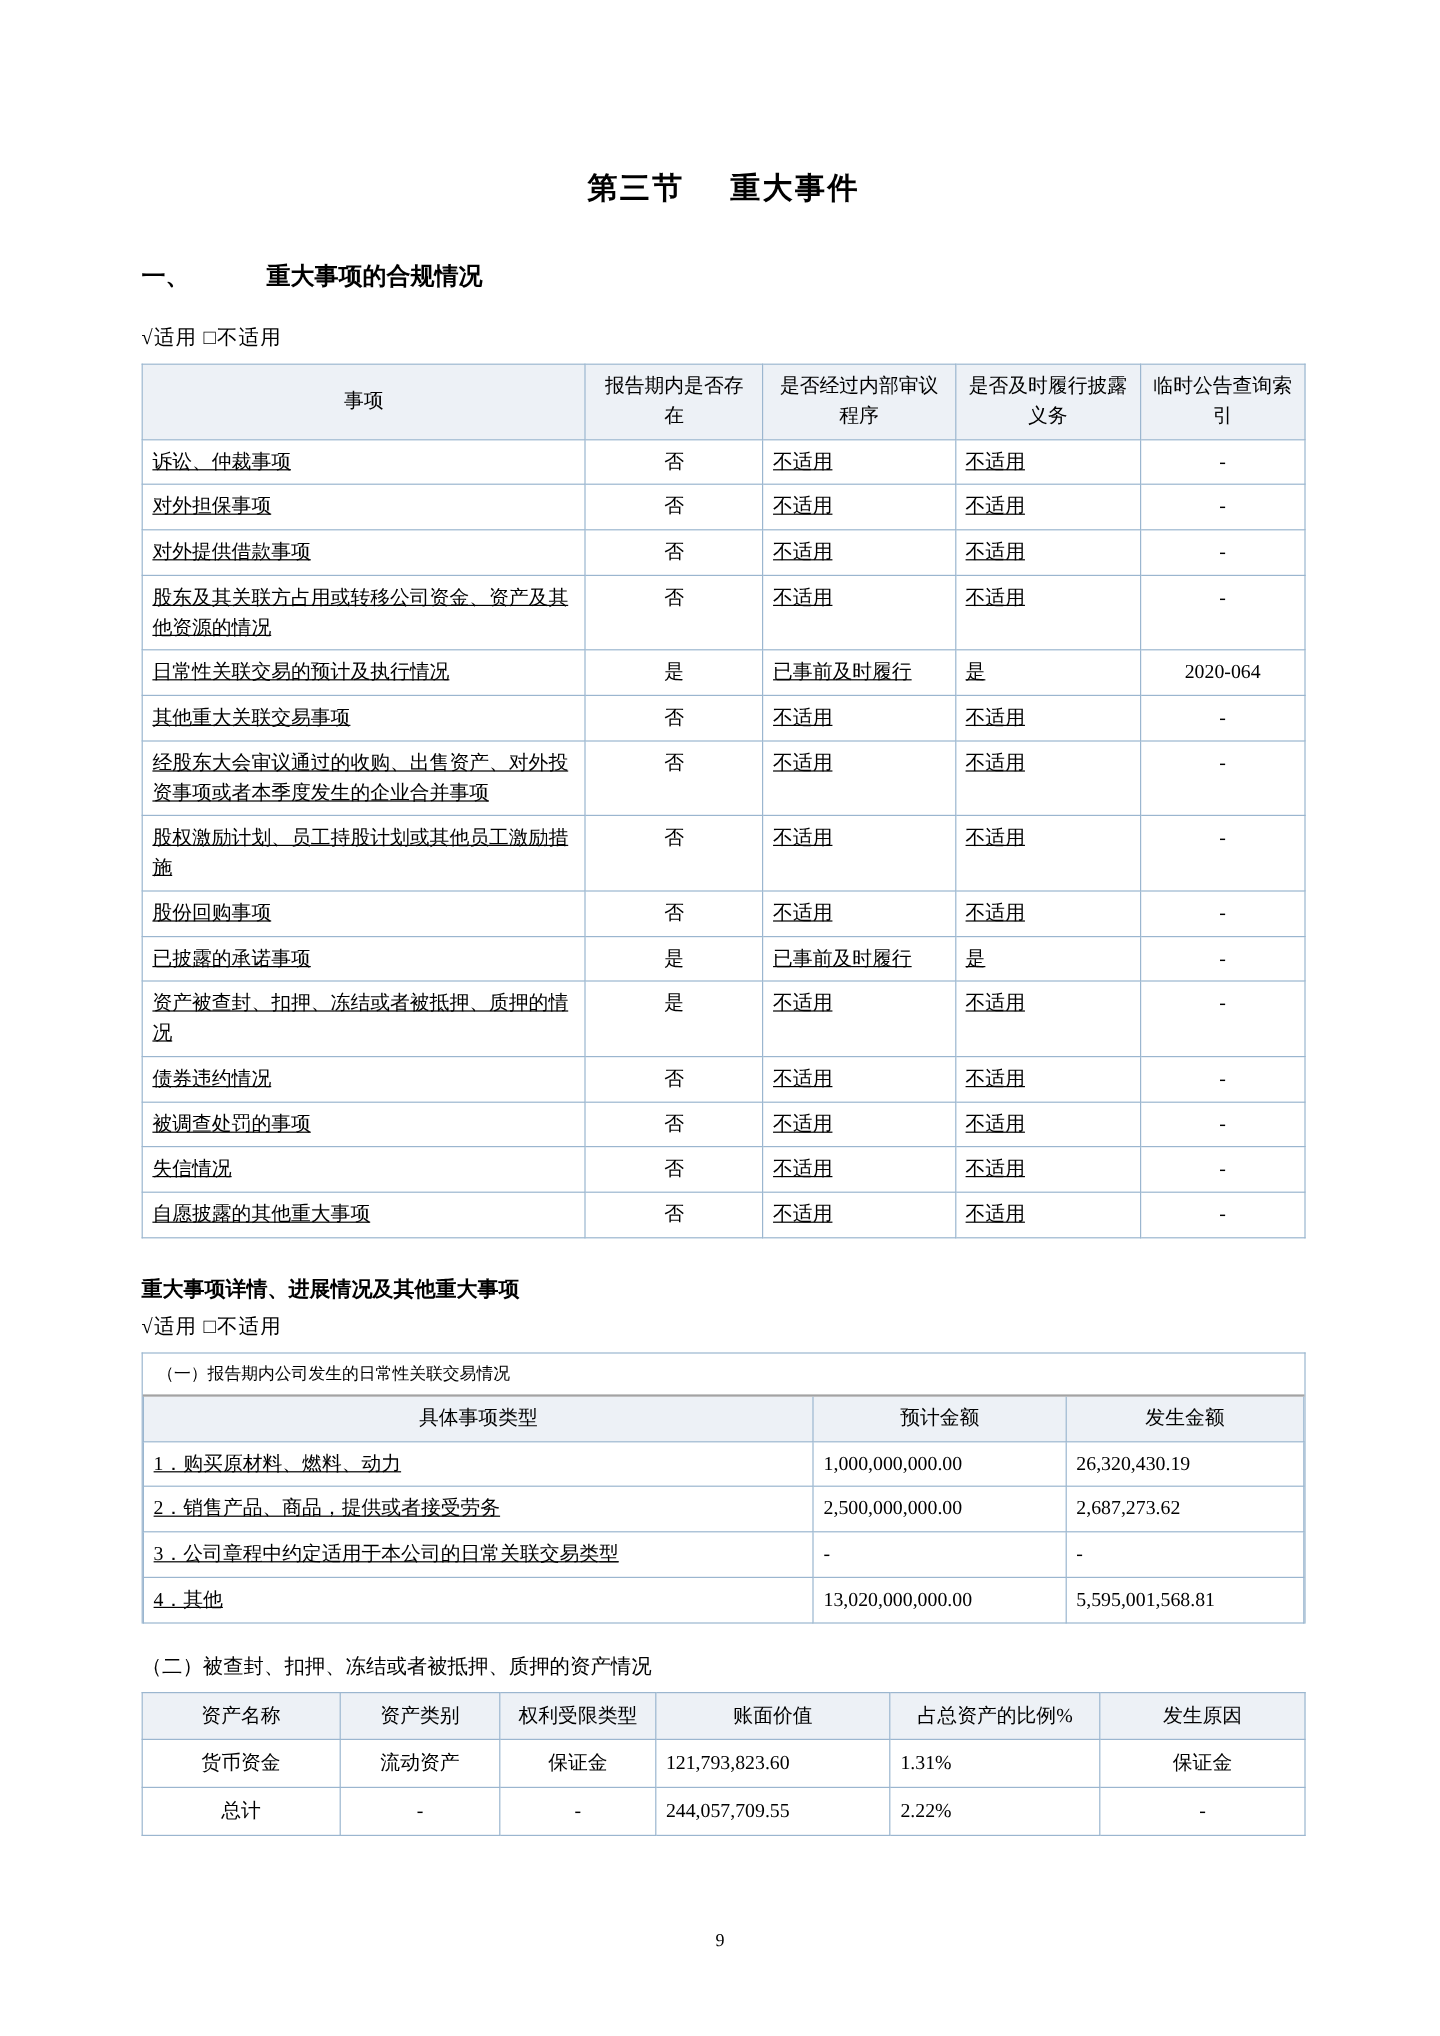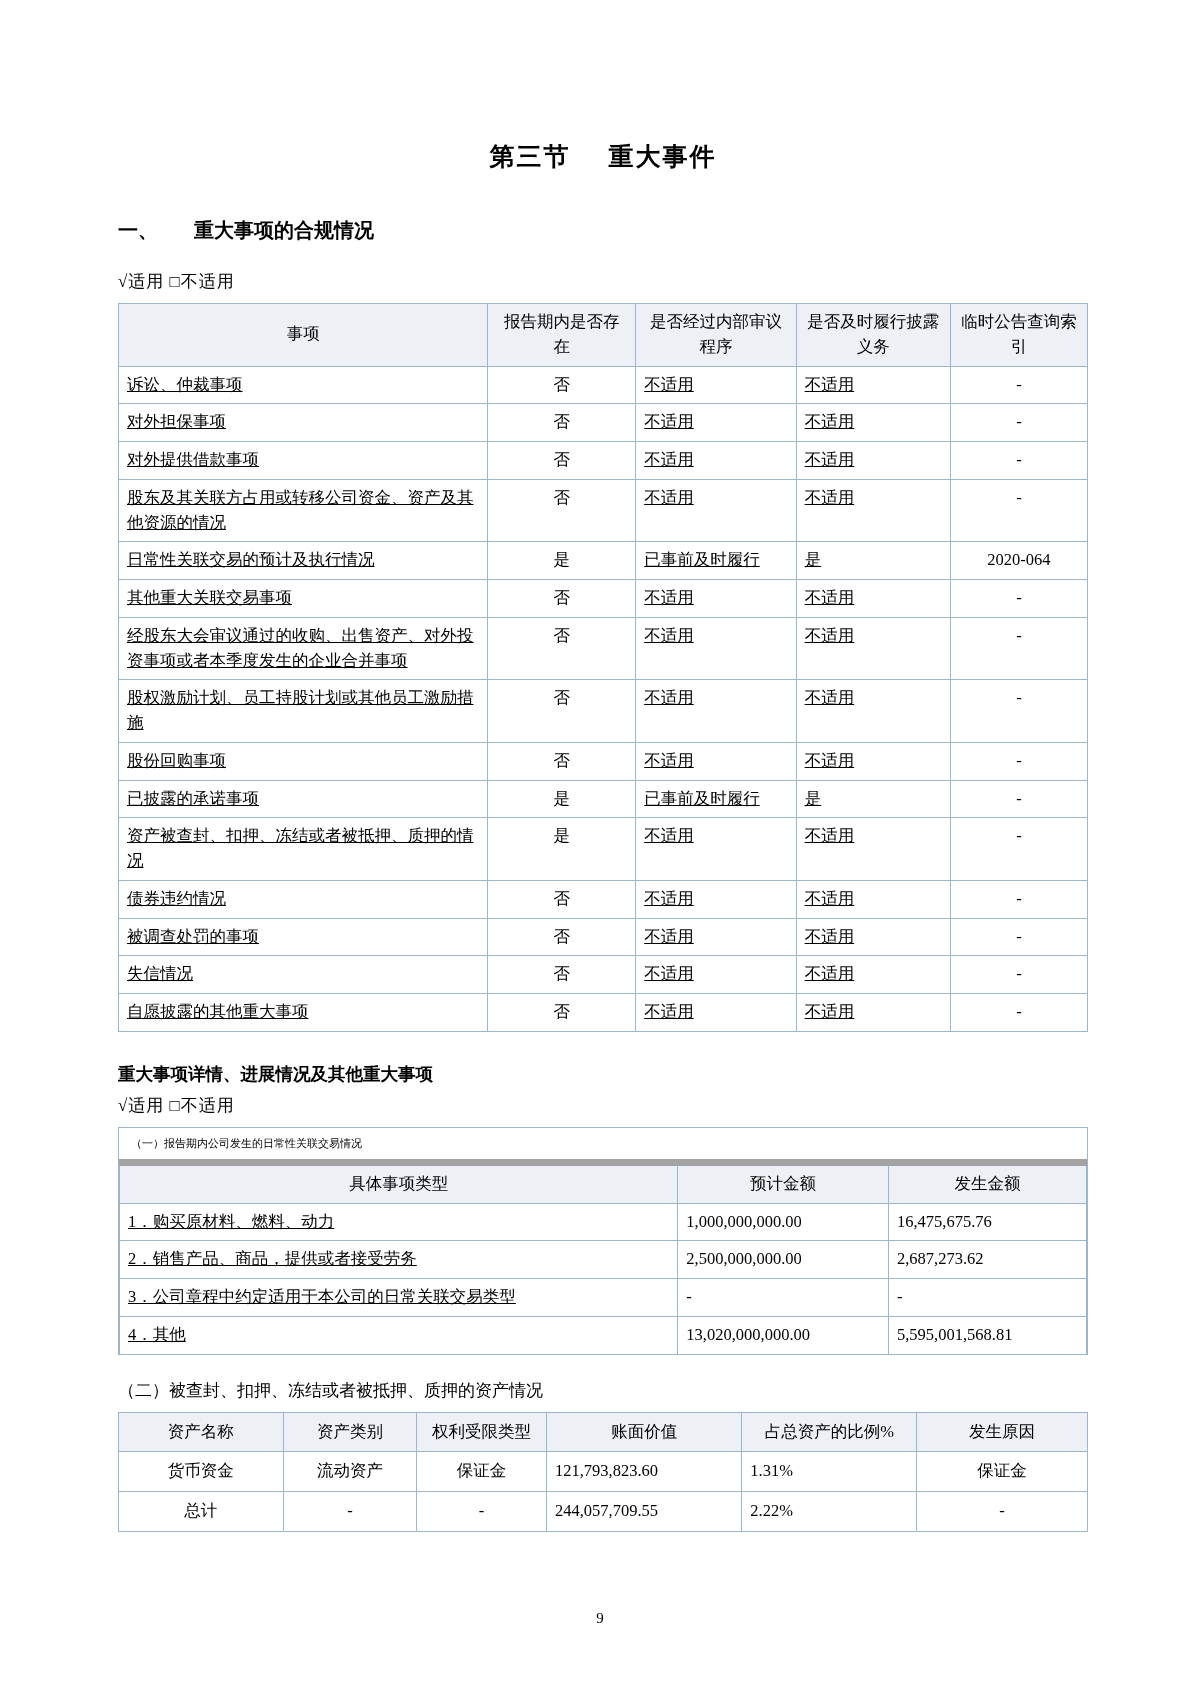--- a/index.html
+++ b/index.html
@@ -32,21 +32,21 @@
   }
   .doc-title .gap { display: inline-block; width: 38px; }
 
   .section-heading {
     font-family: "Liberation Sans", sans-serif;
     font-weight: bold;
     font-size: 20px;
     margin: 0 0 26px 0;
   }
   .section-heading .num { display:inline-block; }
-  .section-heading .txt { display:inline-block; margin-left: 36px; }
+  .section-heading .txt { display:inline-block; margin-left: 64px; }
 
   .applicable {
     font-size: 17px;
     margin: 0 0 10px 0;
     letter-spacing: 1px;
   }
 
   table {
     border-collapse: collapse;
     width: 100%;
@@ -76,23 +76,23 @@
     font-size: 17.5px;
     margin: 30px 0 8px 0;
   }
 
   .detail-wrap {
     margin-top: 8px;
     border: 1px solid #9bb6cf;
     border-bottom: none;
   }
   .detail-title {
-    font-size: 11px;
+    font-size: 14px;
     padding: 8px 10px 8px 12px;
-    border-bottom: 7px solid #a3a3a3;
+    border-bottom: 2px solid #a3a3a3;
   }
   table.rel-table {
     border-collapse: collapse;
     width: 100%;
     font-size: 16.5px;
     table-layout: fixed;
   }
   table.rel-table th, table.rel-table td {
     border: 1px solid #9bb6cf;
     border-top: none;
@@ -276,21 +276,21 @@
         <tr>
           <th>具体事项类型</th>
           <th>预计金额</th>
           <th>发生金额</th>
         </tr>
       </thead>
       <tbody>
         <tr>
           <td class="l">1．购买原材料、燃料、动力</td>
           <td class="r">1,000,000,000.00</td>
-          <td class="r">16,475,675.76</td>
+          <td class="r">26,320,430.19</td>
         </tr>
         <tr>
           <td class="l">2．销售产品、商品，提供或者接受劳务</td>
           <td class="r">2,500,000,000.00</td>
           <td class="r">2,687,273.62</td>
         </tr>
         <tr>
           <td class="l">3．公司章程中约定适用于本公司的日常关联交易类型</td>
           <td class="r">-</td>
           <td class="r">-</td>

